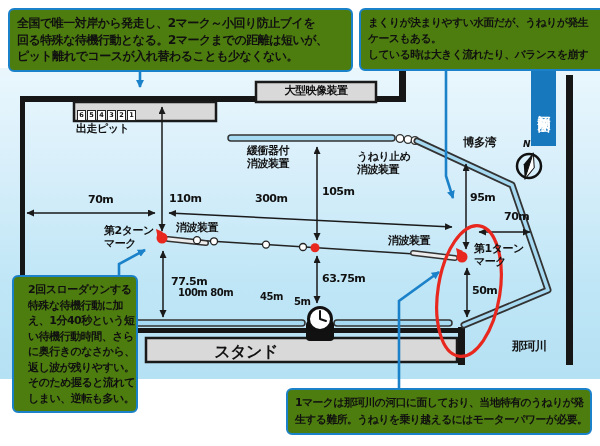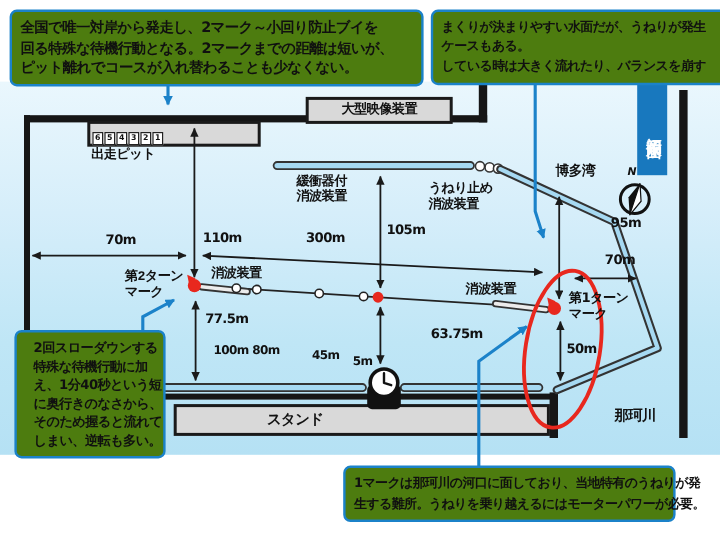--- a/index.html
+++ b/index.html
@@ -10,21 +10,21 @@
   svg.layer{position:absolute;left:0;top:0;z-index:4;}
   .lbl{position:absolute;font-weight:bold;color:#111;font-size:11px;line-height:1.15;
        white-space:nowrap;letter-spacing:-0.5px;z-index:5;}
   .sm{font-size:10px;margin-top:40px;}
   .callout{position:absolute;background:#4d7c0f;border:2.5px solid #1b82c9;border-radius:6px;
            padding:5px 7px;color:#101010;font-weight:bold;z-index:10;box-sizing:border-box;}
   .callout .ln{white-space:nowrap;letter-spacing:-0.5px;}
   #co-tl{left:8px;top:8px;width:345px;font-size:12px;line-height:1.38;}
   #co-tr{left:359px;top:8px;width:260px;font-size:10.8px;line-height:1.5;}
   #co-bl{left:12px;top:275px;width:126px;font-size:11px;line-height:1.41;padding-left:14px;}
-  #co-br{left:286px;top:388px;width:277px;font-size:10.8px;line-height:1.55;text-align:right;}
+  #co-br{left:286px;top:388px;width:306px;font-size:10.8px;line-height:1.55;text-align:right;}
   #badge{position:absolute;left:531px;top:70px;width:25px;height:76px;background:#1878be;
          color:#fff;z-index:5;display:flex;align-items:center;justify-content:center;
          writing-mode:vertical-rl;text-orientation:upright;font-weight:bold;font-size:13px;
          letter-spacing:2px;}
   #pitnums{position:absolute;left:77px;top:110px;display:flex;gap:1px;z-index:6;}
   #pitnums span{display:block;width:7px;height:9px;background:#fff;border:1px solid #222;
                 font-size:6.5px;line-height:9px;text-align:center;font-weight:bold;color:#111;}
   .ctr{text-align:center;}
 </style>
 </head>
@@ -142,55 +142,57 @@
   <div class="lbl" style="left:76px;top:123px;">出走ピット</div>
   <div class="lbl" style="left:463px;top:88px;font-size:11.5px;margin-top:48px;">博多湾</div>
   <div id="badge">福岡水面</div>
   <div class="lbl" style="left:523px;top:139px;font-size:9px;font-style:italic;">N</div>
   <div class="lbl" style="left:247px;top:145px;">緩衝器付</div>
   <div class="lbl" style="left:247px;top:158px;">消波装置</div>
   <div class="lbl" style="left:357px;top:151px;">うねり止め</div>
   <div class="lbl" style="left:357px;top:164px;">消波装置</div>
   <div class="lbl" style="left:176px;top:222px;">消波装置</div>
   <div class="lbl" style="left:388px;top:235px;">消波装置</div>
-  <div class="lbl" style="left:104px;top:225px;font-family:Liberation Mono, monospace;">第2ターン</div>
+  <div class="lbl" style="left:104px;top:225px;">第2ターン</div>
   <div class="lbl" style="left:104px;top:238px;">マーク</div>
   <div class="lbl" style="left:474px;top:243px;">第1ターン</div>
   <div class="lbl" style="left:474px;top:256px;">マーク</div>
-  <div class="lbl ctr" style="left:146px;top:343px;width:200px;font-size:12px;">スタンド</div>
+  <div class="lbl ctr" style="left:146px;top:343px;width:200px;font-size:16px;">スタンド</div>
   <div class="lbl" style="left:512px;top:340px;font-size:12px;">那珂川</div>
 
   <div class="lbl" style="left:88px;top:194px;">70m</div>
   <div class="lbl" style="left:169px;top:175px;margin-top:18px;">110m</div>
   <div class="lbl" style="left:255px;top:193px;">300m</div>
   <div class="lbl" style="left:322px;top:186px;">105m</div>
-  <div class="lbl" style="left:470px;top:180px;margin-left:39px;">95m</div>
+  <div class="lbl" style="left:470px;top:192px;">95m</div>
   <div class="lbl" style="left:504px;top:211px;">70m</div>
   <div class="lbl" style="left:472px;top:285px;">50m</div>
-  <div class="lbl" style="left:171px;top:260px;">77.5m</div>
-  <div class="lbl" style="left:322px;top:273px;margin-left:37px;">63.75m</div>
+  <div class="lbl" style="left:171px;top:276px;">77.5m</div>
+  <div class="lbl" style="left:322px;top:273px;">63.75m</div>
   <div class="lbl sm" style="left:178px;top:247px;">100m 80m</div>
   <div class="lbl sm" style="left:260px;top:251px;">45m</div>
   <div class="lbl sm" style="left:294px;top:256px;text-align:center;">5m</div>
 
   <div class="callout" id="co-tl">
     <div class="ln">全国で唯一対岸から発走し、2マーク～小回り防止ブイを</div>
     <div class="ln">回る特殊な待機行動となる。2マークまでの距離は短いが、</div>
     <div class="ln">ピット離れでコースが入れ替わることも少なくない。</div>
   </div>
   <div class="callout" id="co-tr">
     <div class="ln">まくりが決まりやすい水面だが、うねりが発生</div>
     <div class="ln">ケースもある。</div>
     <div class="ln">している時は大きく流れたり、バランスを崩す</div>
   </div>
   <div class="callout" id="co-bl">
     <div class="ln">2回スローダウンする</div>
     <div class="ln">特殊な待機行動に加</div>
     <div class="ln">え、1分40秒という短</div>
+    <div class="ln">い待機行動時間、さら</div>
     <div class="ln">に奥行きのなさから、</div>
+    <div class="ln">返し波が残りやすい。</div>
     <div class="ln">そのため握ると流れて</div>
     <div class="ln">しまい、逆転も多い。</div>
   </div>
   <div class="callout" id="co-br">
     <div class="ln">1マークは那珂川の河口に面しており、当地特有のうねりが発</div>
     <div class="ln">生する難所。うねりを乗り越えるにはモーターパワーが必要。</div>
   </div>
 
 </div>
 

